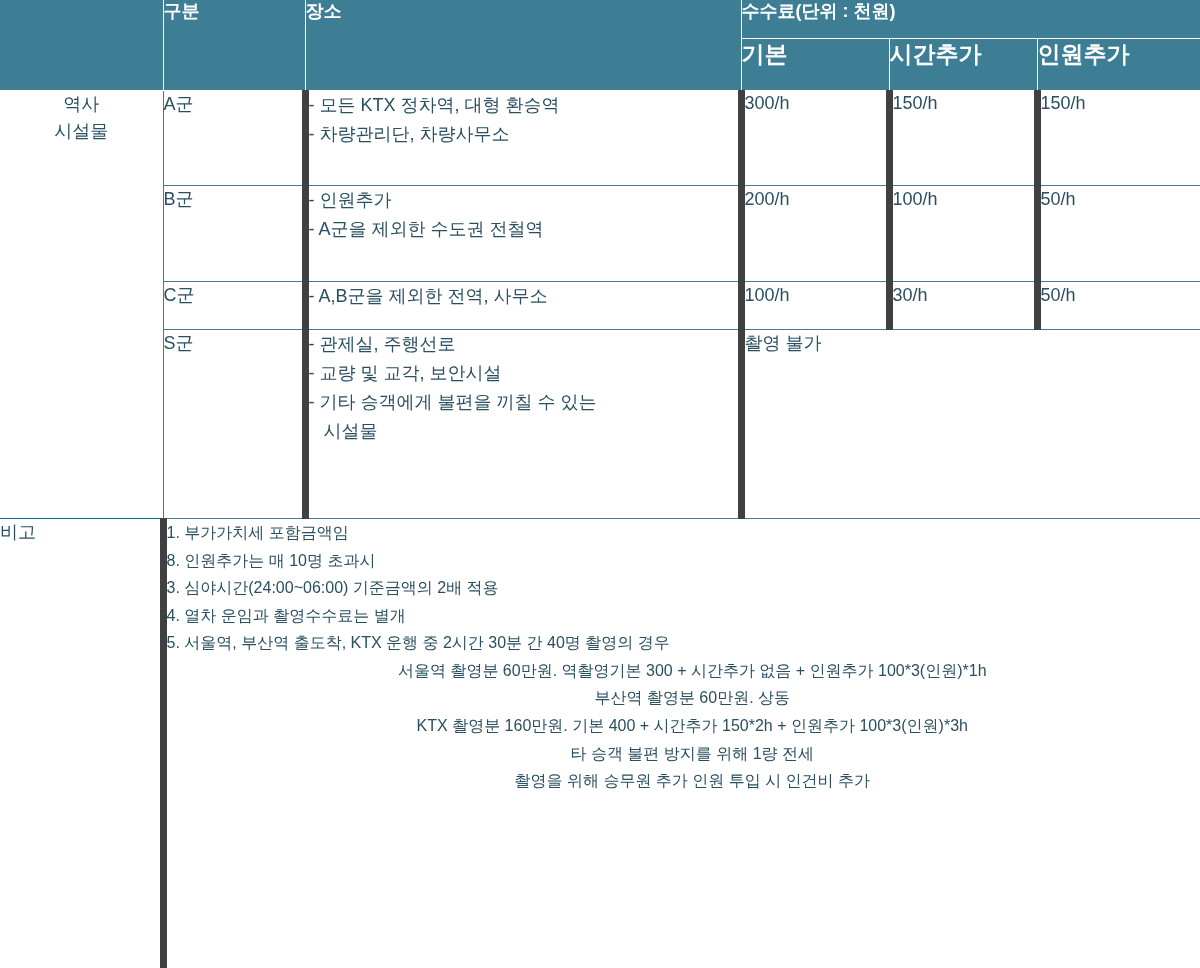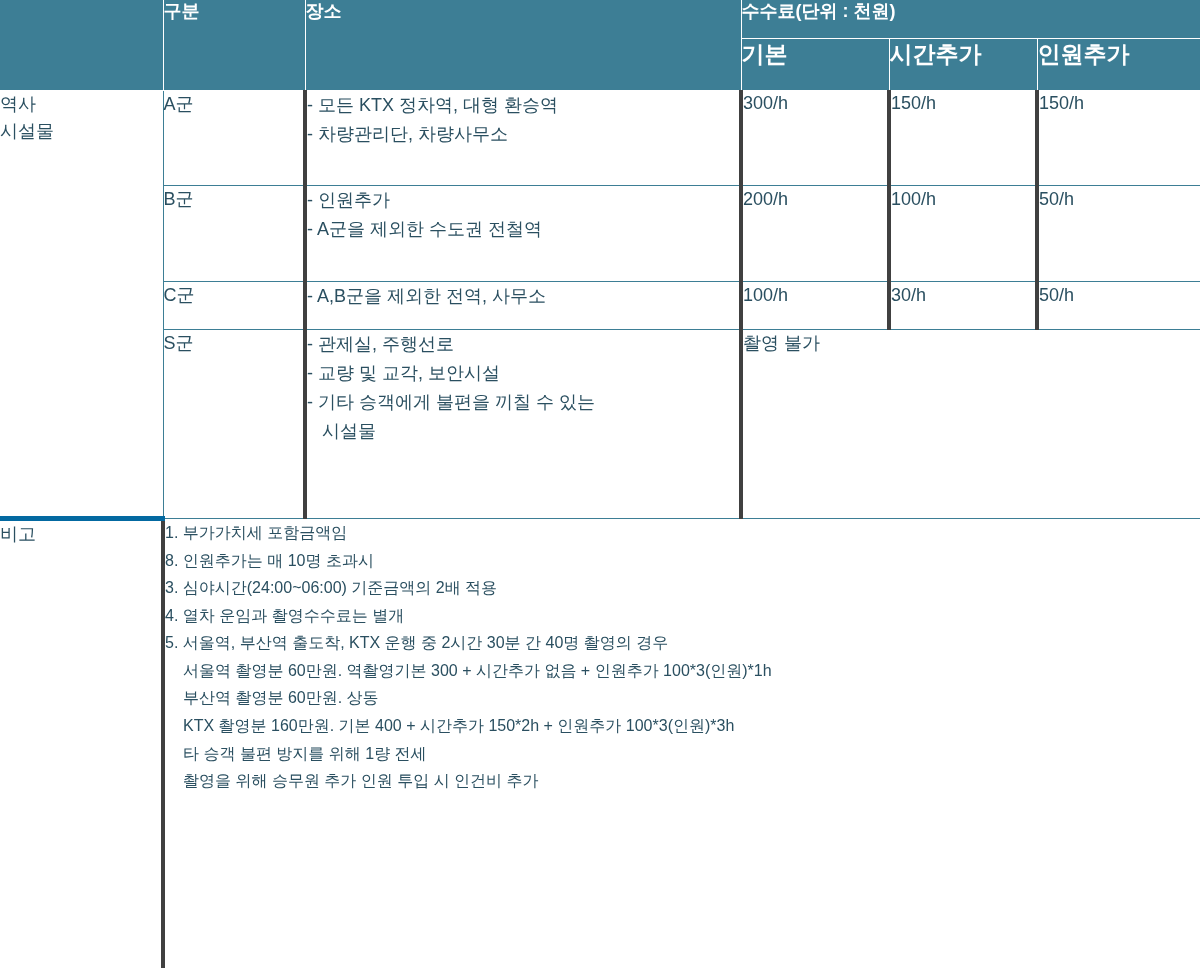--- a/index.html
+++ b/index.html
@@ -67,28 +67,29 @@
   }
   .hdr-sub.last { border-right: none; }
 
   
   .cell {
     font-size: 18px;
     line-height: 1.55;
     color: #2a4f60;
     padding: 14px 16px 16px 16px;
     border-bottom: 1px solid #3d7e95;
-    border-right: 4px solid #404040;
+    border-right: 7px solid #404040;
     background: #ffffff;
   }
   .cell.no-right { border-right: none; }
   .cell.no-bottom { border-bottom: none; margin-top: 37px; }
   .cell.catcol {
     border-right: 1px solid #3d7e95;
-    border-bottom: 5px solid #0369a1;
+    border-bottom: 1px solid #0369a1;
+    text-align: center;
   }
   .list {
     margin: 0;
     padding: 0;
     list-style: none;
   }
   .list li {
     white-space: pre;
     line-height: 1.6;
   }
@@ -102,21 +103,21 @@
     padding: 14px 16px 18px 16px;
     border-right: none;
     border-bottom: none;
   }
   .remarks ol {
     margin: 0;
     padding: 0;
     list-style: none;
   }
   .remarks li { white-space: pre; }
-  .remarks .sub { padding-left: 18px; }
+  .remarks .sub { padding-left: 18px; text-align: center; }
 </style>
 </head>
 <body>
 
 <div class="sheet">
   <table class="fee-table">
     <colgroup>
       <col class="c-cat">
       <col class="c-grade">
       <col class="c-place">

